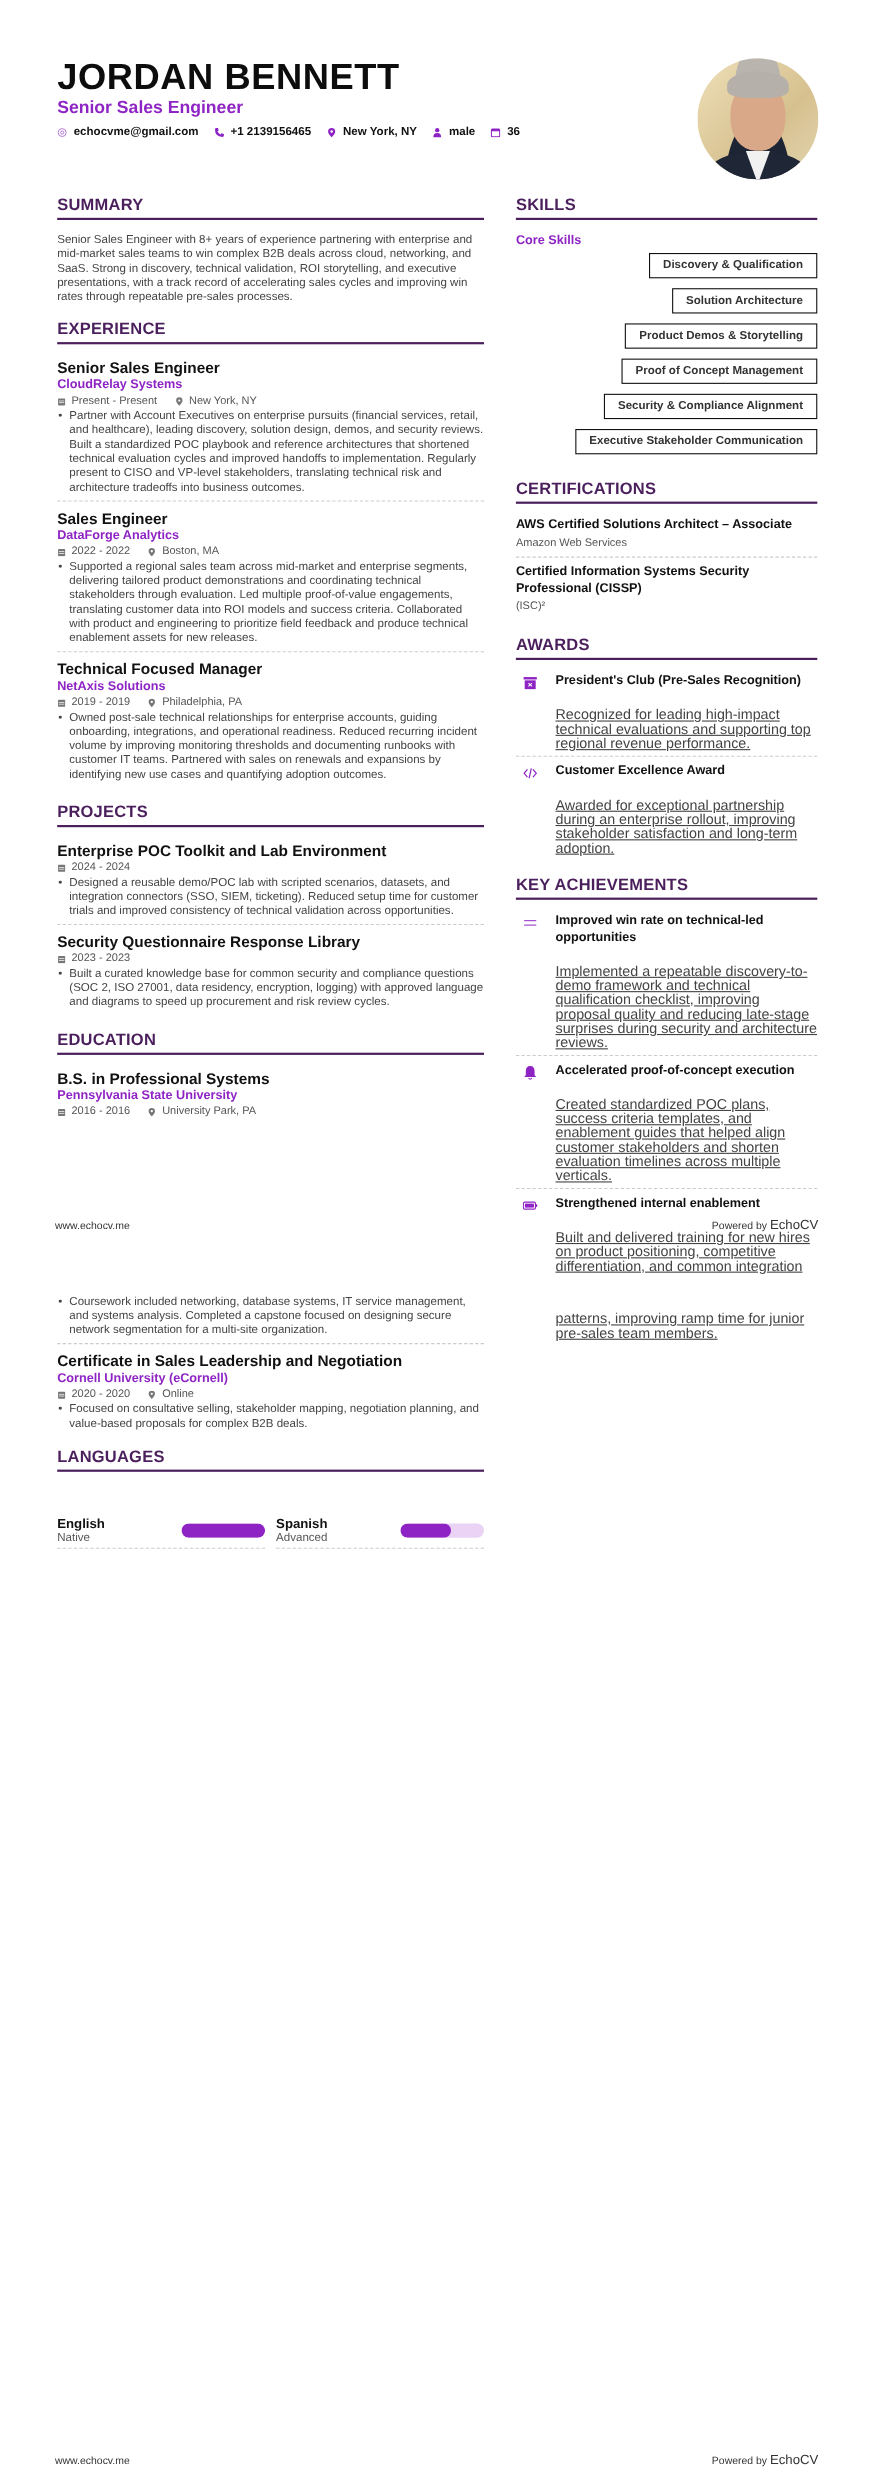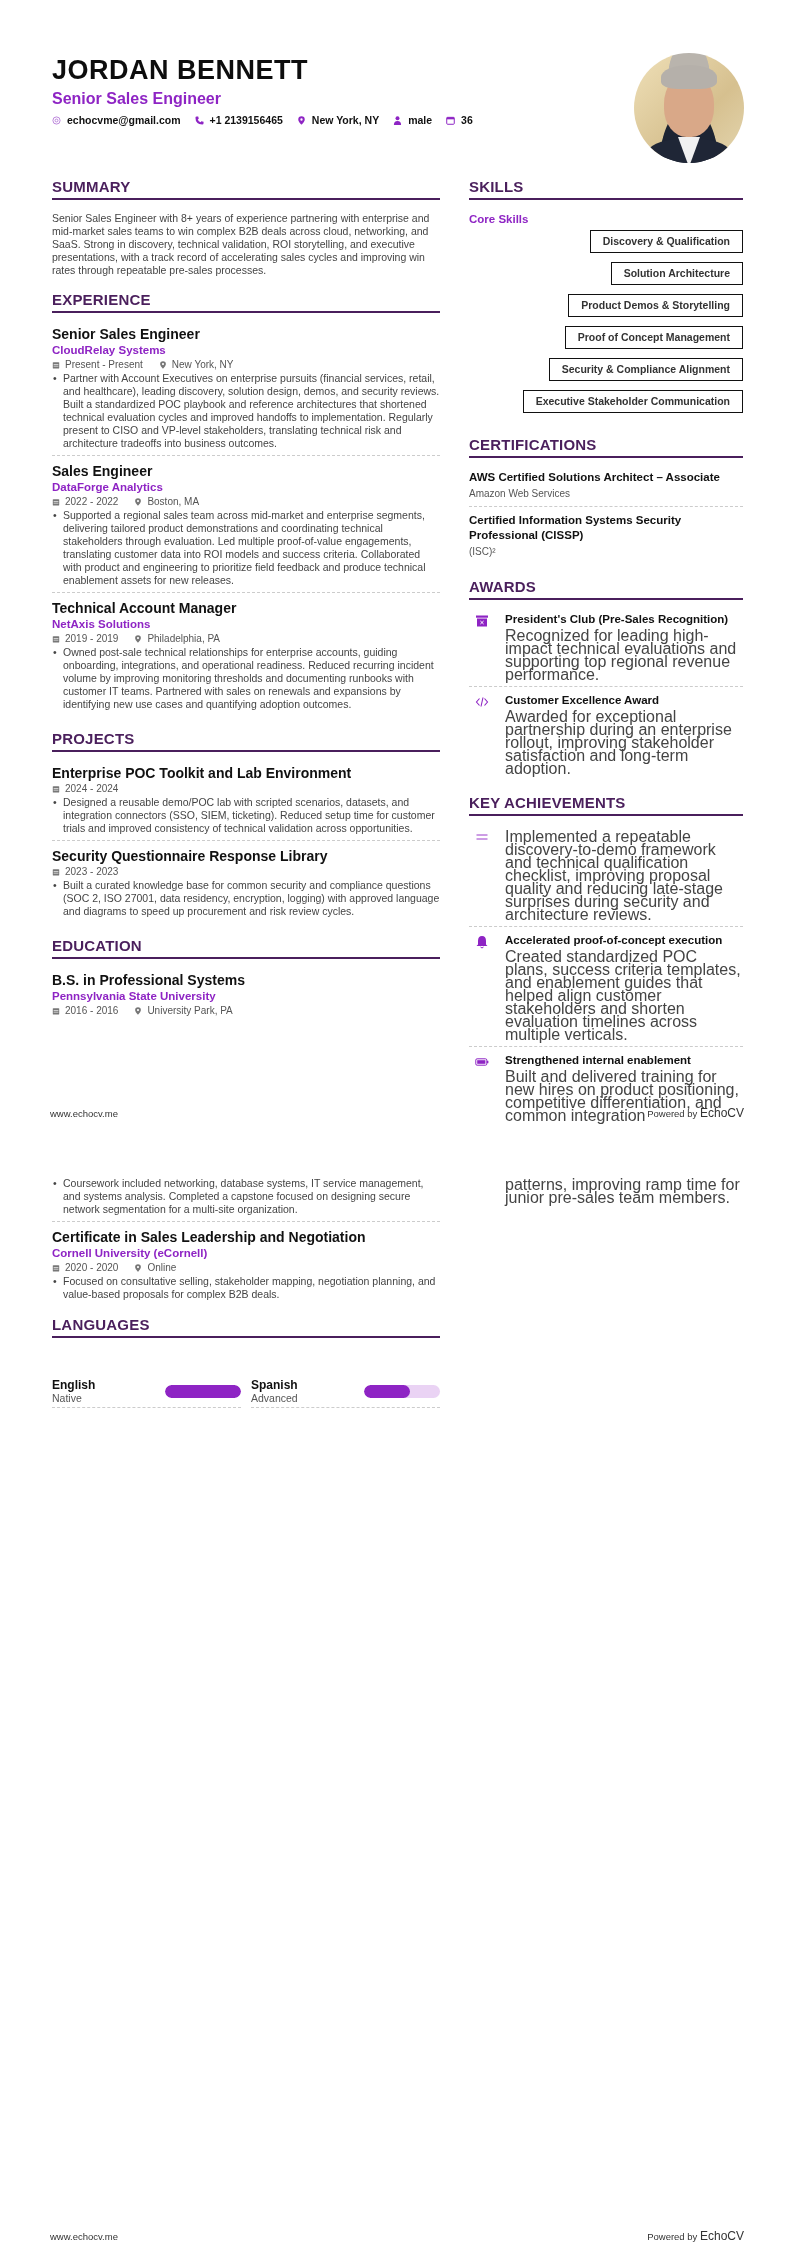--- a/index.html
+++ b/index.html
@@ -5,21 +5,21 @@
   * { box-sizing: border-box; margin: 0; padding: 0; }
   html, body { width: 794px; background: #ffffff; }
   body { font-family: "Liberation Sans", "DejaVu Sans", sans-serif; color: #222; position: relative; height: 2246px; overflow: hidden; }
 
   .page { position: absolute; left: 0; width: 794px; }
   .page1 { top: 0; height: 1123px; }
   .page2 { top: 1123px; height: 1123px; }
 
   
   .header { position: absolute; left: 52px; top: 52px; width: 580px; }
-  .name { font-size: 27px; font-weight: 700; color: #0d0d0d; letter-spacing: 0.5px; line-height: 36px; }
+  .name { font-size: 33px; font-weight: 700; color: #0d0d0d; letter-spacing: 0.5px; line-height: 36px; }
   .job-title { font-size: 16px; font-weight: 700; color: #8e24c4; margin-top: 1px; line-height: 20px; }
   .contacts { display: flex; gap: 14px; margin-top: 5px; font-size: 10.5px; font-weight: 700; color: #111; align-items: center; }
   .contact { display: flex; align-items: center; gap: 6px; }
   .contact svg { width: 9px; height: 9px; fill: #8e24c4; }
 
   .photo { position: absolute; left: 634px; top: 53px; width: 110px; height: 110px; border-radius: 50%; overflow: hidden;
     background: radial-gradient(circle at 50% 38%, #e9c4a2 0 22%, transparent 23%),
                 radial-gradient(ellipse at 50% 20%, #b9b4ad 0 26%, transparent 27%),
                 radial-gradient(ellipse at 50% 105%, #1d2433 0 38%, transparent 39%),
                 linear-gradient(135deg, #efe0b8, #d6c08f 60%, #e4d6b0); }
@@ -56,21 +56,21 @@
   .cert.last { border-bottom: none; }
   .cert-name { font-size: 11.5px; font-weight: 700; color: #111; line-height: 15px; }
   .cert-issuer { font-size: 10px; color: #555; line-height: 14px; margin-top: 2px; }
 
   .icon-entry { display: flex; gap: 10px; padding-bottom: 5px; margin-bottom: 6px; border-bottom: 1px dashed #ccc; }
   .icon-entry.last { border-bottom: none; }
   .icon-entry .ico { width: 26px; flex: 0 0 26px; display: flex; justify-content: center; padding-top: 2px; }
   .icon-entry .ico svg { width: 14px; height: 14px; }
   .icon-entry .body { flex: 1; }
   .ie-title { font-size: 11.5px; font-weight: 700; color: #111; line-height: 15px; }
-  .ie-desc { font-size: 16px; color: #444; line-height: 13px; margin-top: 2px; }
+  .ie-desc { font-size: 13px; color: #444; line-height: 13px; margin-top: 16px; text-decoration: underline; }
 
   .footer { position: absolute; left: 50px; width: 694px; display: flex; justify-content: space-between; align-items: baseline; font-size: 9.5px; color: #333; }
   .footer .brand { font-size: 12px; color: #333; }
 
   .lang-row { display: flex; gap: 10px; }
   .lang { flex: 1; display: flex; justify-content: space-between; align-items: center; border-bottom: 1px dashed #ccc; padding-bottom: 2px; margin-top: 28px; }
   .lang-name { font-size: 12px; font-weight: 700; color: #111; line-height: 14px; }
   .lang-level { font-size: 10.5px; color: #555; line-height: 13px; }
   .bar { width: 76px; height: 13px; border-radius: 7px; background: #ead3f4; overflow: hidden; }
   .bar-fill { height: 100%; background: #8e24c4; border-radius: 7px; }
@@ -179,21 +179,21 @@
               </svg>
               <span>Boston, MA</span>
             </span>
         </div>
         <ul class="bullets">
             <li>Supported a regional sales team across mid-market and enterprise segments, delivering tailored product demonstrations and coordinating technical stakeholders through evaluation. Led multiple proof-of-value engagements, translating customer data into ROI models and success criteria. Collaborated with product and engineering to prioritize field feedback and produce technical enablement assets for new releases.</li>
           </ul>
       </div>
 
       <div class="entry last">
-        <div class="entry-title">Technical Account Manager</div>
+        <div class="entry-title">Technical Focused Manager</div>
         <div class="entry-sub">NetAxis Solutions</div>
         <div class="meta">
           <span class="item">
               <svg viewBox="0 0 10 10">
                 <rect x="1" y="1.5" width="8" height="8" rx="0.8"></rect>
                 <rect x="2" y="4" width="6" height="0.8" fill="#fff"></rect>
                 <rect x="2" y="6" width="6" height="0.8" fill="#fff"></rect>
               </svg>
               <span>2019 - 2019</span>
             </span>
@@ -330,20 +330,21 @@
 
     <div class="section">
       <div class="section-title">KEY ACHIEVEMENTS</div>
       <div class="icon-entry">
         <div class="ico">
             <svg viewBox="0 0 14 14">
               <path d="M1.5 5 L12.5 5 M1.5 9 L12.5 9" stroke="#8e24c4" stroke-width="0.9"></path>
             </svg>
           </div>
         <div class="body">
+          <div class="ie-title">Improved win rate on technical-led opportunities</div>
           <div class="ie-desc">Implemented a repeatable discovery-to-demo framework and technical qualification checklist, improving proposal quality and reducing late-stage surprises during security and architecture reviews.</div>
         </div>
       </div>
       <div class="icon-entry">
         <div class="ico">
             <svg viewBox="0 0 14 14">
               <path d="M7 1 Q11 1 11 6 L11 9.5 L12.5 11 L1.5 11 L3 9.5 L3 6 Q3 1 7 1Z" fill="#8e24c4"></path>
               <path d="M5.5 12 Q7 14 8.5 12" fill="none" stroke="#8e24c4" stroke-width="1"></path>
             </svg>
           </div>

